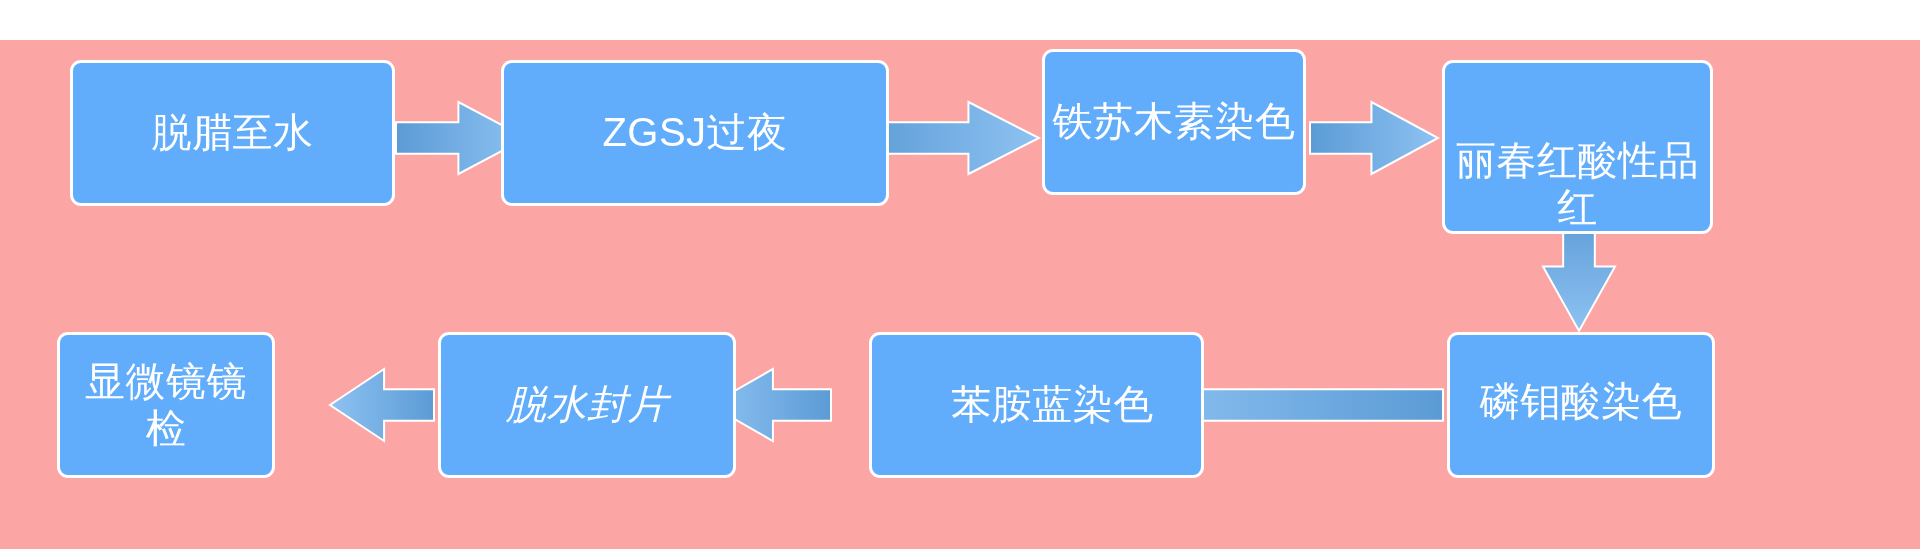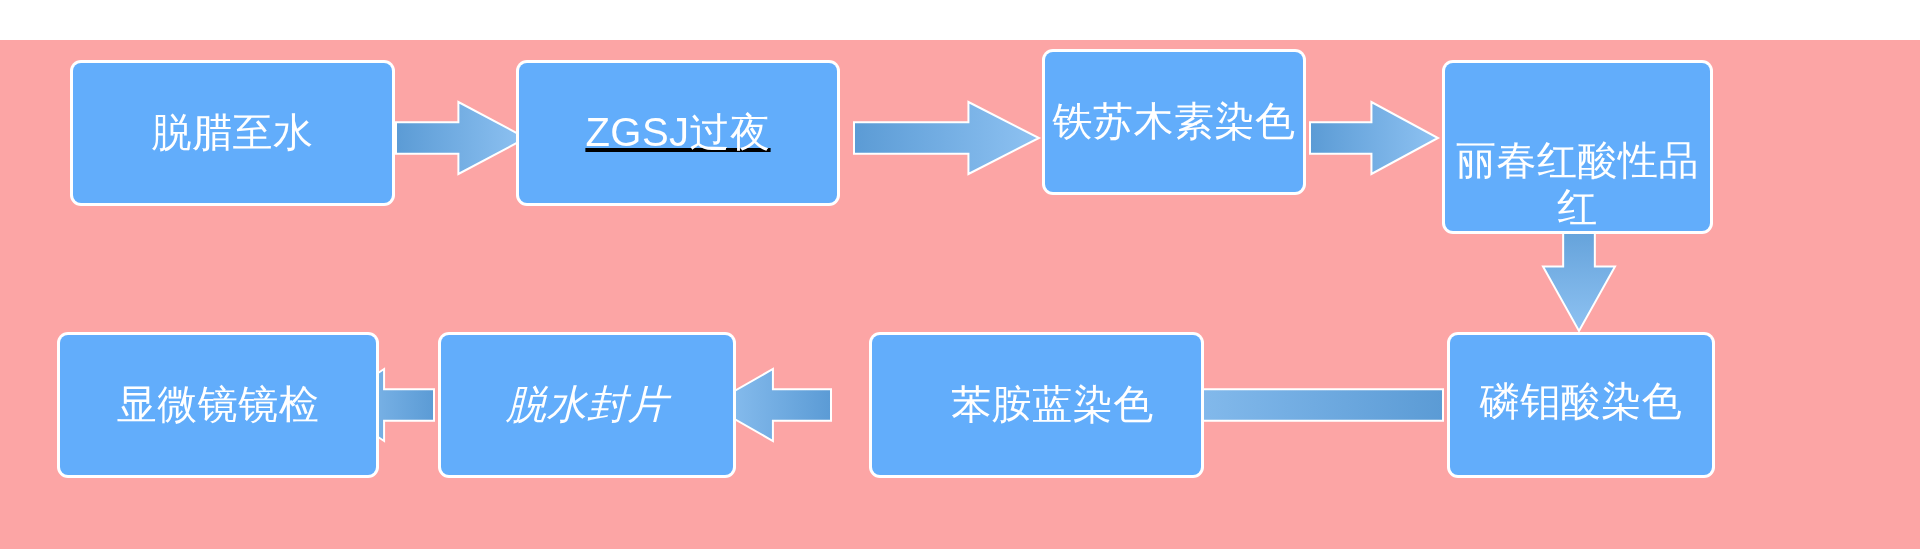--- a/index.html
+++ b/index.html
@@ -85,31 +85,31 @@
       </svg>
     </div>
     <div class="arrow" style="left: 330px; top: 329px; width: 104px; height: 72px;">
       <svg width="104" height="72" viewBox="0 0 104 72">
         <polygon points="104.00,20.16 54.08,20.16 54.08,0.00 0.00,36.00 54.08,72.00 54.08,51.84 104.00,51.84" fill="url(#gradHrev)" stroke="#ffffff" stroke-width="2"></polygon>
       </svg>
     </div>
     <div class="node" style="left: 73px; top: 23px; width: 319px; height: 140px; background: rgb(98, 173, 251);">
       <div class="label" style="color: rgb(255, 255, 255);">脱腊至水</div>
     </div>
-    <div class="node" style="left: 519px; top: 23px; width: 318px; height: 140px; background: rgb(98, 173, 251); text-decoration: underline;">
+    <div class="node" style="left: 504px; top: 23px; width: 382px; height: 140px; background: rgb(98, 173, 251);">
       <div class="label" style="color: rgb(255, 255, 255);">ZGSJ过夜</div>
     </div>
     <div class="node" style="left: 1045px; top: 12px; width: 258px; height: 140px; background: rgb(98, 173, 251);">
       <div class="label" style="color: rgb(255, 255, 255);">铁苏木素染色</div>
     </div>
     <div class="node" style="left: 1445px; top: 23px; width: 265px; height: 168px; background: rgb(98, 173, 251); align-items: flex-end;">
       <div class="label" style="color: rgb(255, 255, 255);">丽春红酸性品
 红</div>
     </div>
-    <div class="node" style="left: 60px; top: 295px; width: 316px; height: 140px; background: rgb(98, 173, 251); align-items: center;">
+    <div class="node" style="left: 60px; top: 295px; width: 212px; height: 140px; background: rgb(98, 173, 251); align-items: center;">
       <div class="label" style="color: rgb(255, 255, 255);">显微镜镜检</div>
     </div>
     <div class="node" style="left: 441px; top: 295px; width: 292px; height: 140px; background: rgb(98, 173, 251); font-style: italic;">
       <div class="label" style="color: rgb(255, 255, 255);">脱水封片</div>
     </div>
     <div class="node" style="left: 872px; top: 295px; width: 329px; height: 140px; background: rgb(98, 173, 251); padding-left: 32px;">
       <div class="label" style="color: rgb(255, 255, 255);">苯胺蓝染色</div>
     </div>
     <div class="node" style="left: 1450px; top: 295px; width: 262px; height: 140px; background: rgb(98, 173, 251); font-family: Liberation Mono, monospace;">
       <div class="label" style="color: rgb(255, 255, 255);">磷钼酸染色</div>

